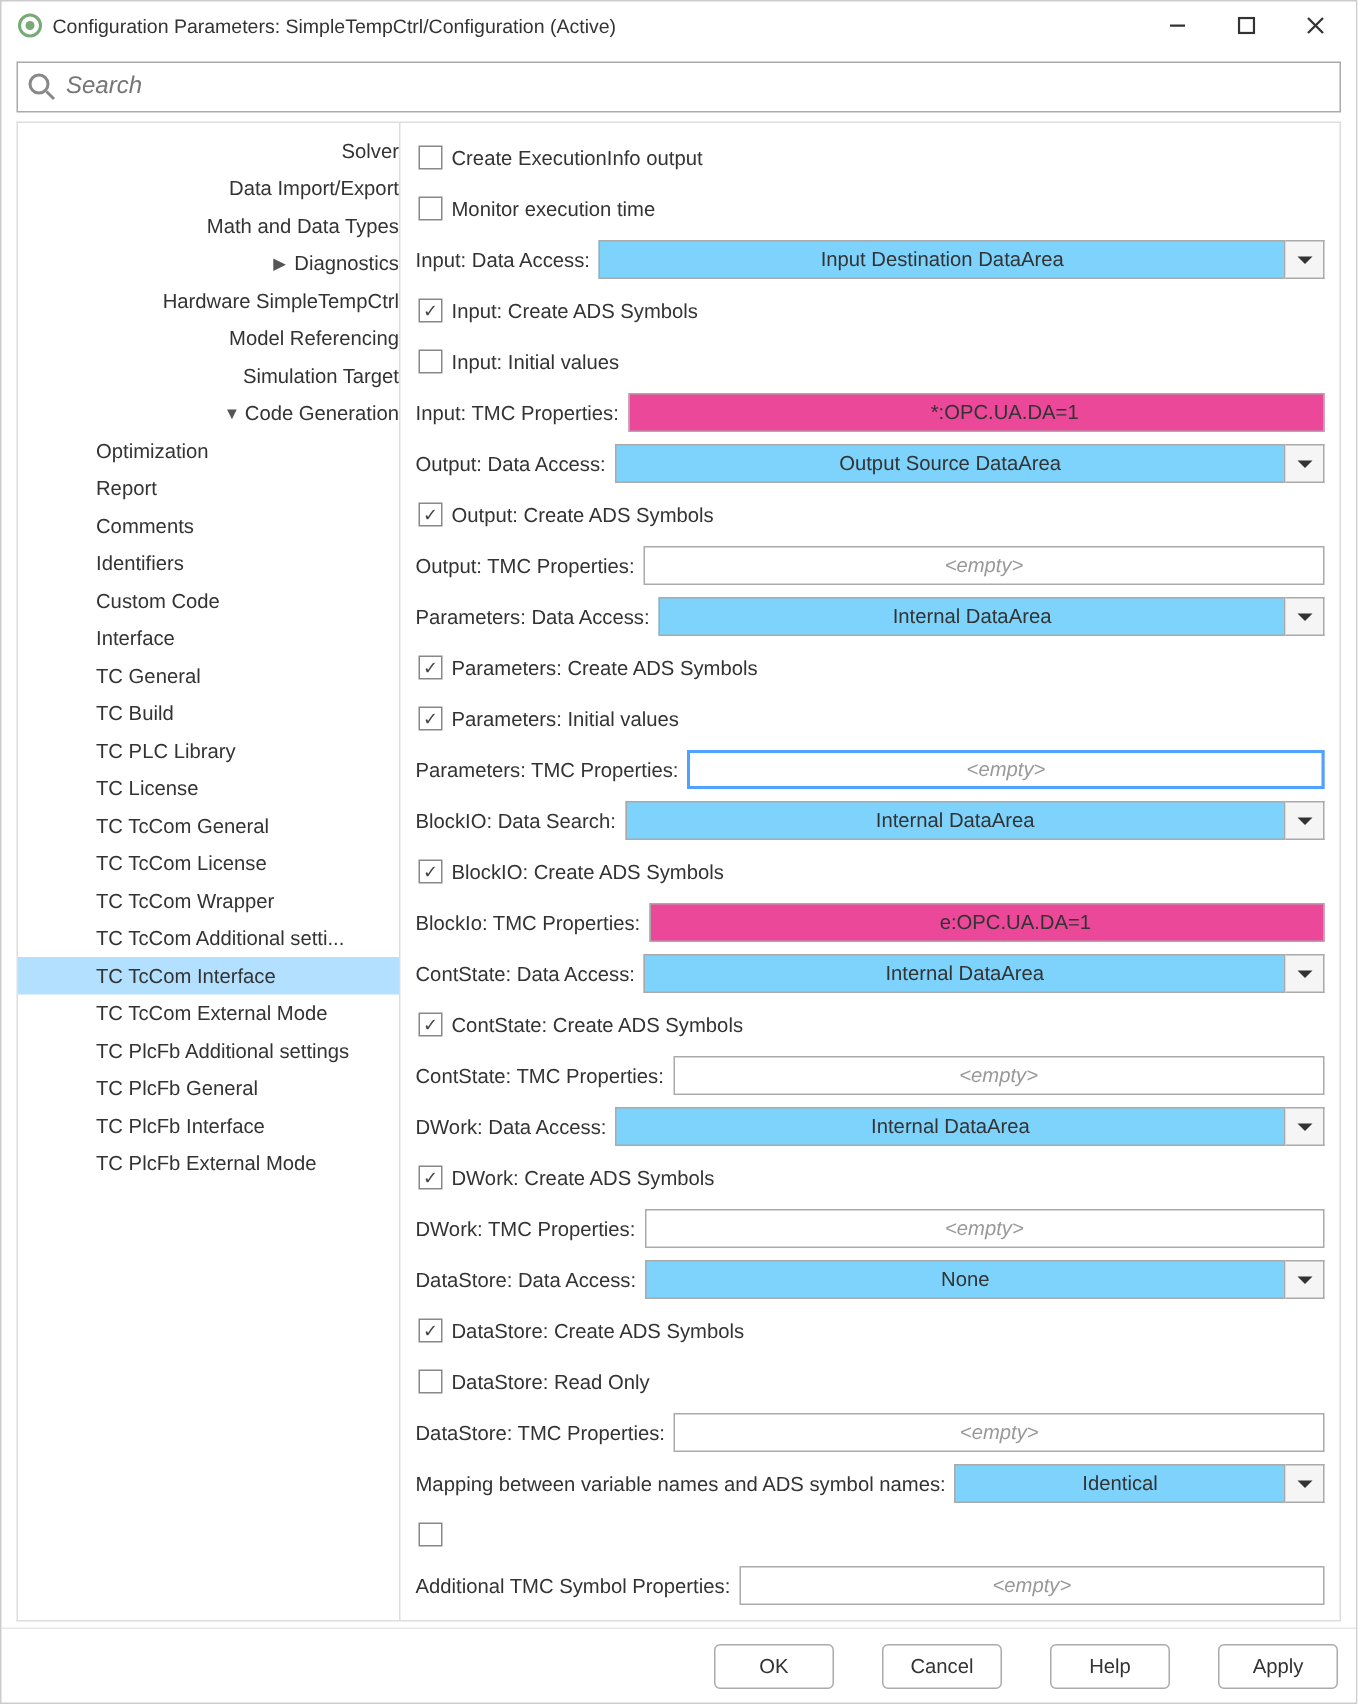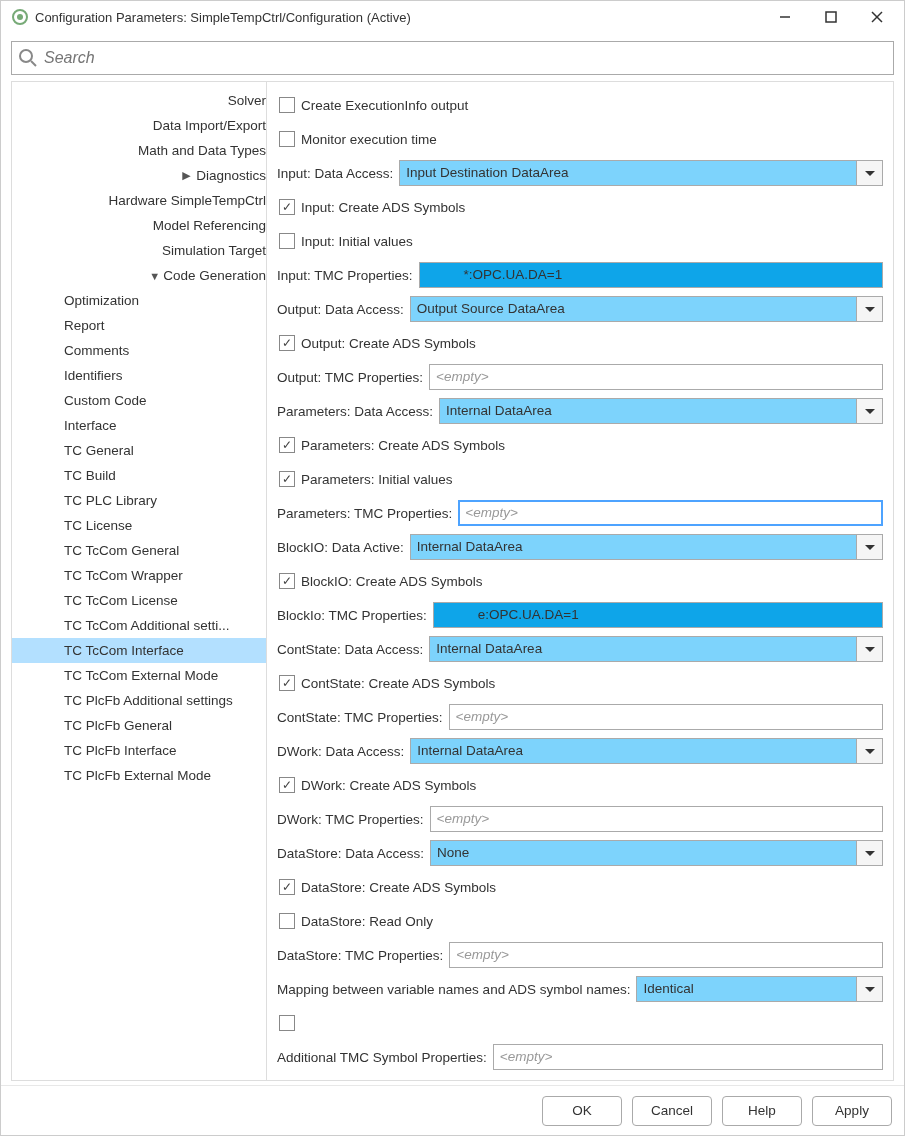--- a/index.html
+++ b/index.html
@@ -19,34 +19,34 @@
   .tree-item { display: flex; align-items: center; height: 25px; padding-left: 8px; cursor: default; }
   .tree-item.depth1 { padding-left: 34px; justify-content: flex-end; }
   .tree-item.depth2 { padding-left: 52px; }
   .tree-item.selected { background: #b3e0ff; }
   .tree-item .arrow { width: 14px; display: inline-block; color: #555; font-size: 11px; }
   .tree-item .arrow.spacer { visibility: hidden; }
   .main-pane { flex: 1; border: 1px solid #ddd; overflow-y: scroll; padding: 6px 10px 6px 10px; position: relative; }
   .main-pane::-webkit-scrollbar { width: 18px; }
   .main-pane::-webkit-scrollbar-track { background: #f5f5f5; }
   .main-pane::-webkit-scrollbar-thumb { background: #c8c8c8; }
-  .row { display: flex; align-items: center; min-height: 34px; gap: 6px; }
+  .row { display: flex; align-items: center; min-height: 34px; gap: 6px; text-align: center; }
   .checkbox { width: 16px; height: 16px; border: 1px solid #888; background: #fff; display: inline-flex; align-items: center; justify-content: center; margin-left: 2px; }
   .checkbox.checked::after { content: "✓"; font-size: 12px; color: #444; line-height: 1; }
   .lbl { white-space: nowrap; }
   .select-wrap { flex: 1; display: flex; }
   .select-box { flex: 1; border: 1px solid #aaa; height: 26px; line-height: 24px; padding: 0 6px; background: #7dd3fc; }
   .select-btn { width: 26px; height: 26px; border: 1px solid #aaa; border-left: none; background: #f5f5f5; display: flex; align-items: center; justify-content: center; }
   .select-btn::after { content: ""; border-left: 5px solid transparent; border-right: 5px solid transparent; border-top: 5px solid #333; }
   .text-input { flex: 1; border: 1px solid #aaa; height: 26px; line-height: 24px; padding: 0 6px; background: #fff; }
-  .text-input.hl { background: #0ea5e9; padding-left: 44px; }
+  .text-input.hl { background: #ec4899; padding-left: 44px; }
   .text-input .ph { color: #999; font-style: italic; }
   .text-input.focused { outline: 2px solid #4da3ff; outline-offset: -2px; }
   .footer { height: 50px; display: flex; align-items: center; justify-content: flex-end; padding: 0 12px; gap: 10px; border-top: 1px solid #e8e8e8; }
-  .btn { min-width: 80px; height: 30px; border: 1px solid #aaa; border-radius: 4px; background: #fff; display: flex; align-items: center; justify-content: center; cursor: pointer; }
+  .btn { min-width: 80px; height: 30px; border: 1px solid #aaa; border-radius: 4px; background: #fff; display: flex; align-items: center; justify-content: center; cursor: pointer; margin-left: 22px; }
 </style>
 </head>
 <body>
 
 <div class="window">
 
   <div class="titlebar">
     <span class="app-icon">
       <svg viewBox="0 0 18 18" width="18" height="18">
           <circle cx="9" cy="9" r="7" fill="none" stroke="#7a7" stroke-width="2"></circle>
@@ -144,24 +144,24 @@
         <div class="tree-item depth2">
           <span>TC PLC Library</span>
         </div>
         <div class="tree-item depth2">
           <span>TC License</span>
         </div>
         <div class="tree-item depth2">
           <span>TC TcCom General</span>
         </div>
         <div class="tree-item depth2">
+          <span>TC TcCom License</span>
+        </div>
+        <div class="tree-item depth2">
           <span>TC TcCom Wrapper</span>
-        </div>
-        <div class="tree-item depth2">
-          <span>TC TcCom License</span>
         </div>
         <div class="tree-item depth2">
           <span>TC TcCom Additional setti...</span>
         </div>
         <div class="tree-item depth2 selected">
           <span>TC TcCom Interface</span>
         </div>
         <div class="tree-item depth2">
           <span>TC TcCom External Mode</span>
         </div>
@@ -235,21 +235,21 @@
         </div>
       <div class="row">
           <span id="cb-params_init" class="checkbox checked"></span>
           <span class="lbl">Parameters: Initial values</span>
         </div>
       <div class="row">
           <span class="lbl">Parameters: TMC Properties:</span>
           <div class="text-input focused"><span class="ph">&lt;empty&gt;</span></div>
         </div>
       <div class="row">
-          <span class="lbl">BlockIO: Data Active:</span>
+          <span class="lbl">BlockIO: Data Search:</span>
           <div class="select-wrap">
             <div class="select-box">Internal DataArea</div>
             <div class="select-btn"></div>
           </div>
         </div>
       <div class="row">
           <span id="cb-blockio_ads" class="checkbox checked"></span>
           <span class="lbl">BlockIO: Create ADS Symbols</span>
         </div>
       <div class="row">

